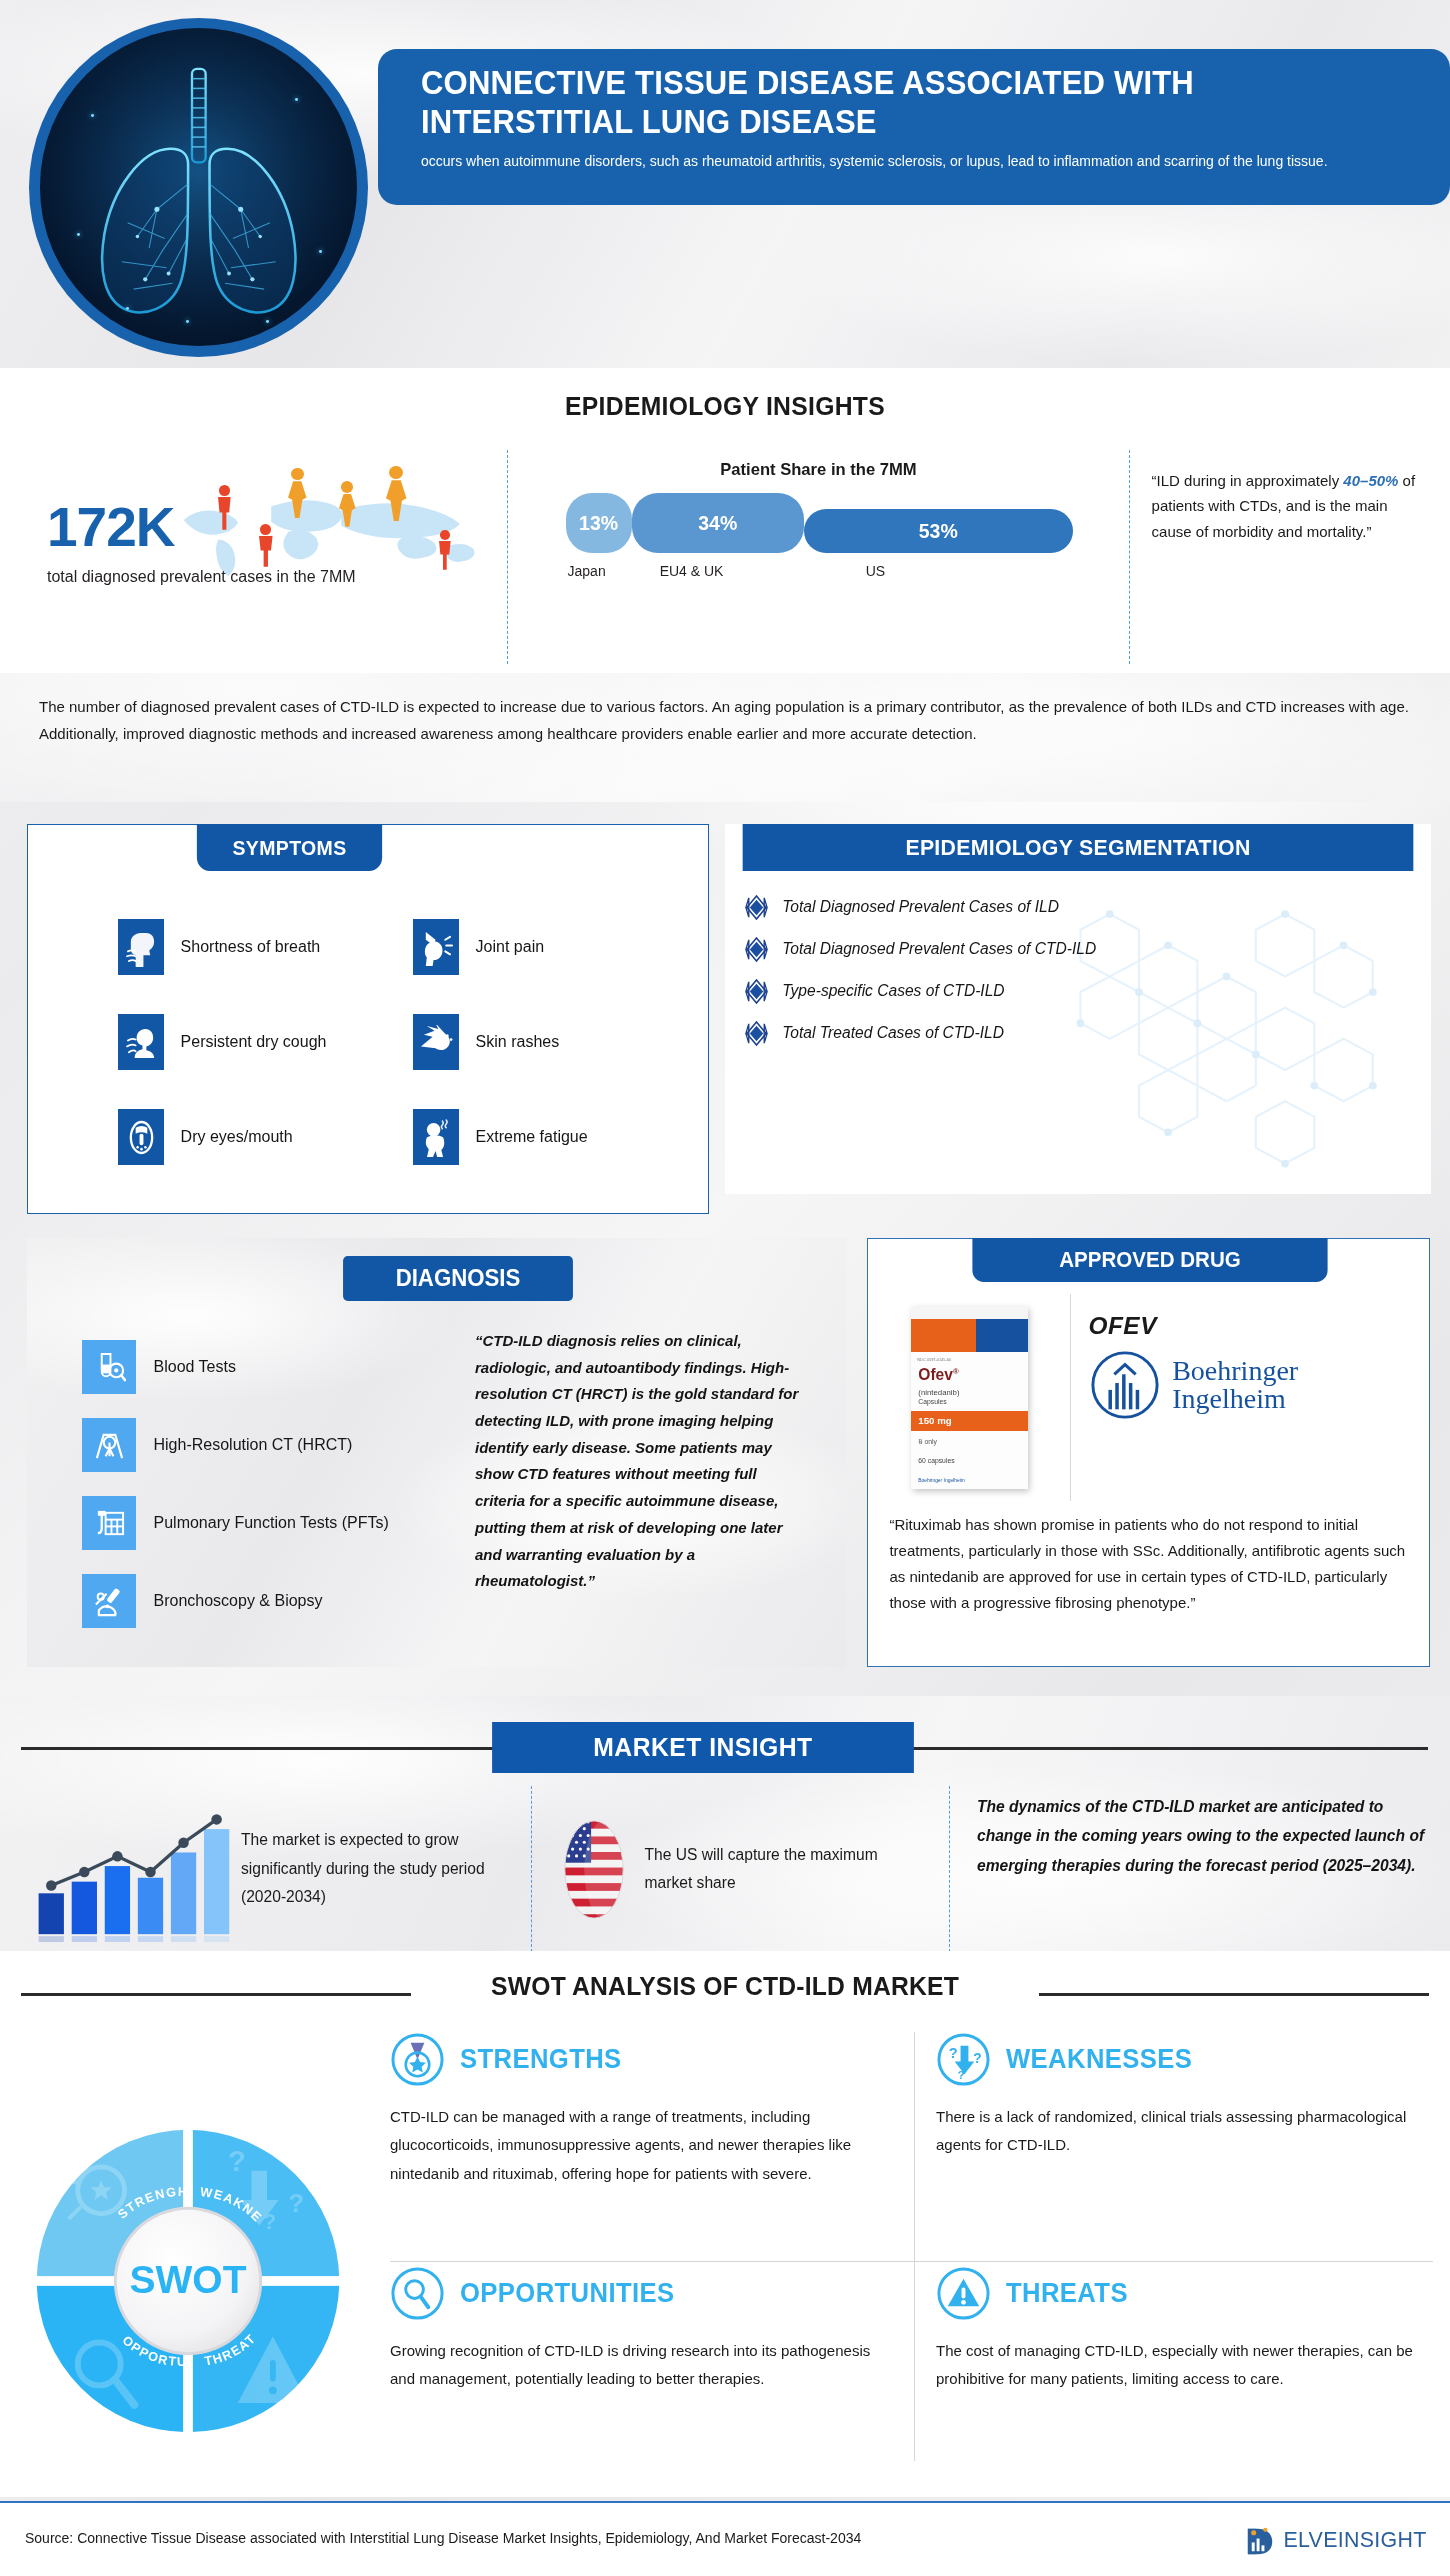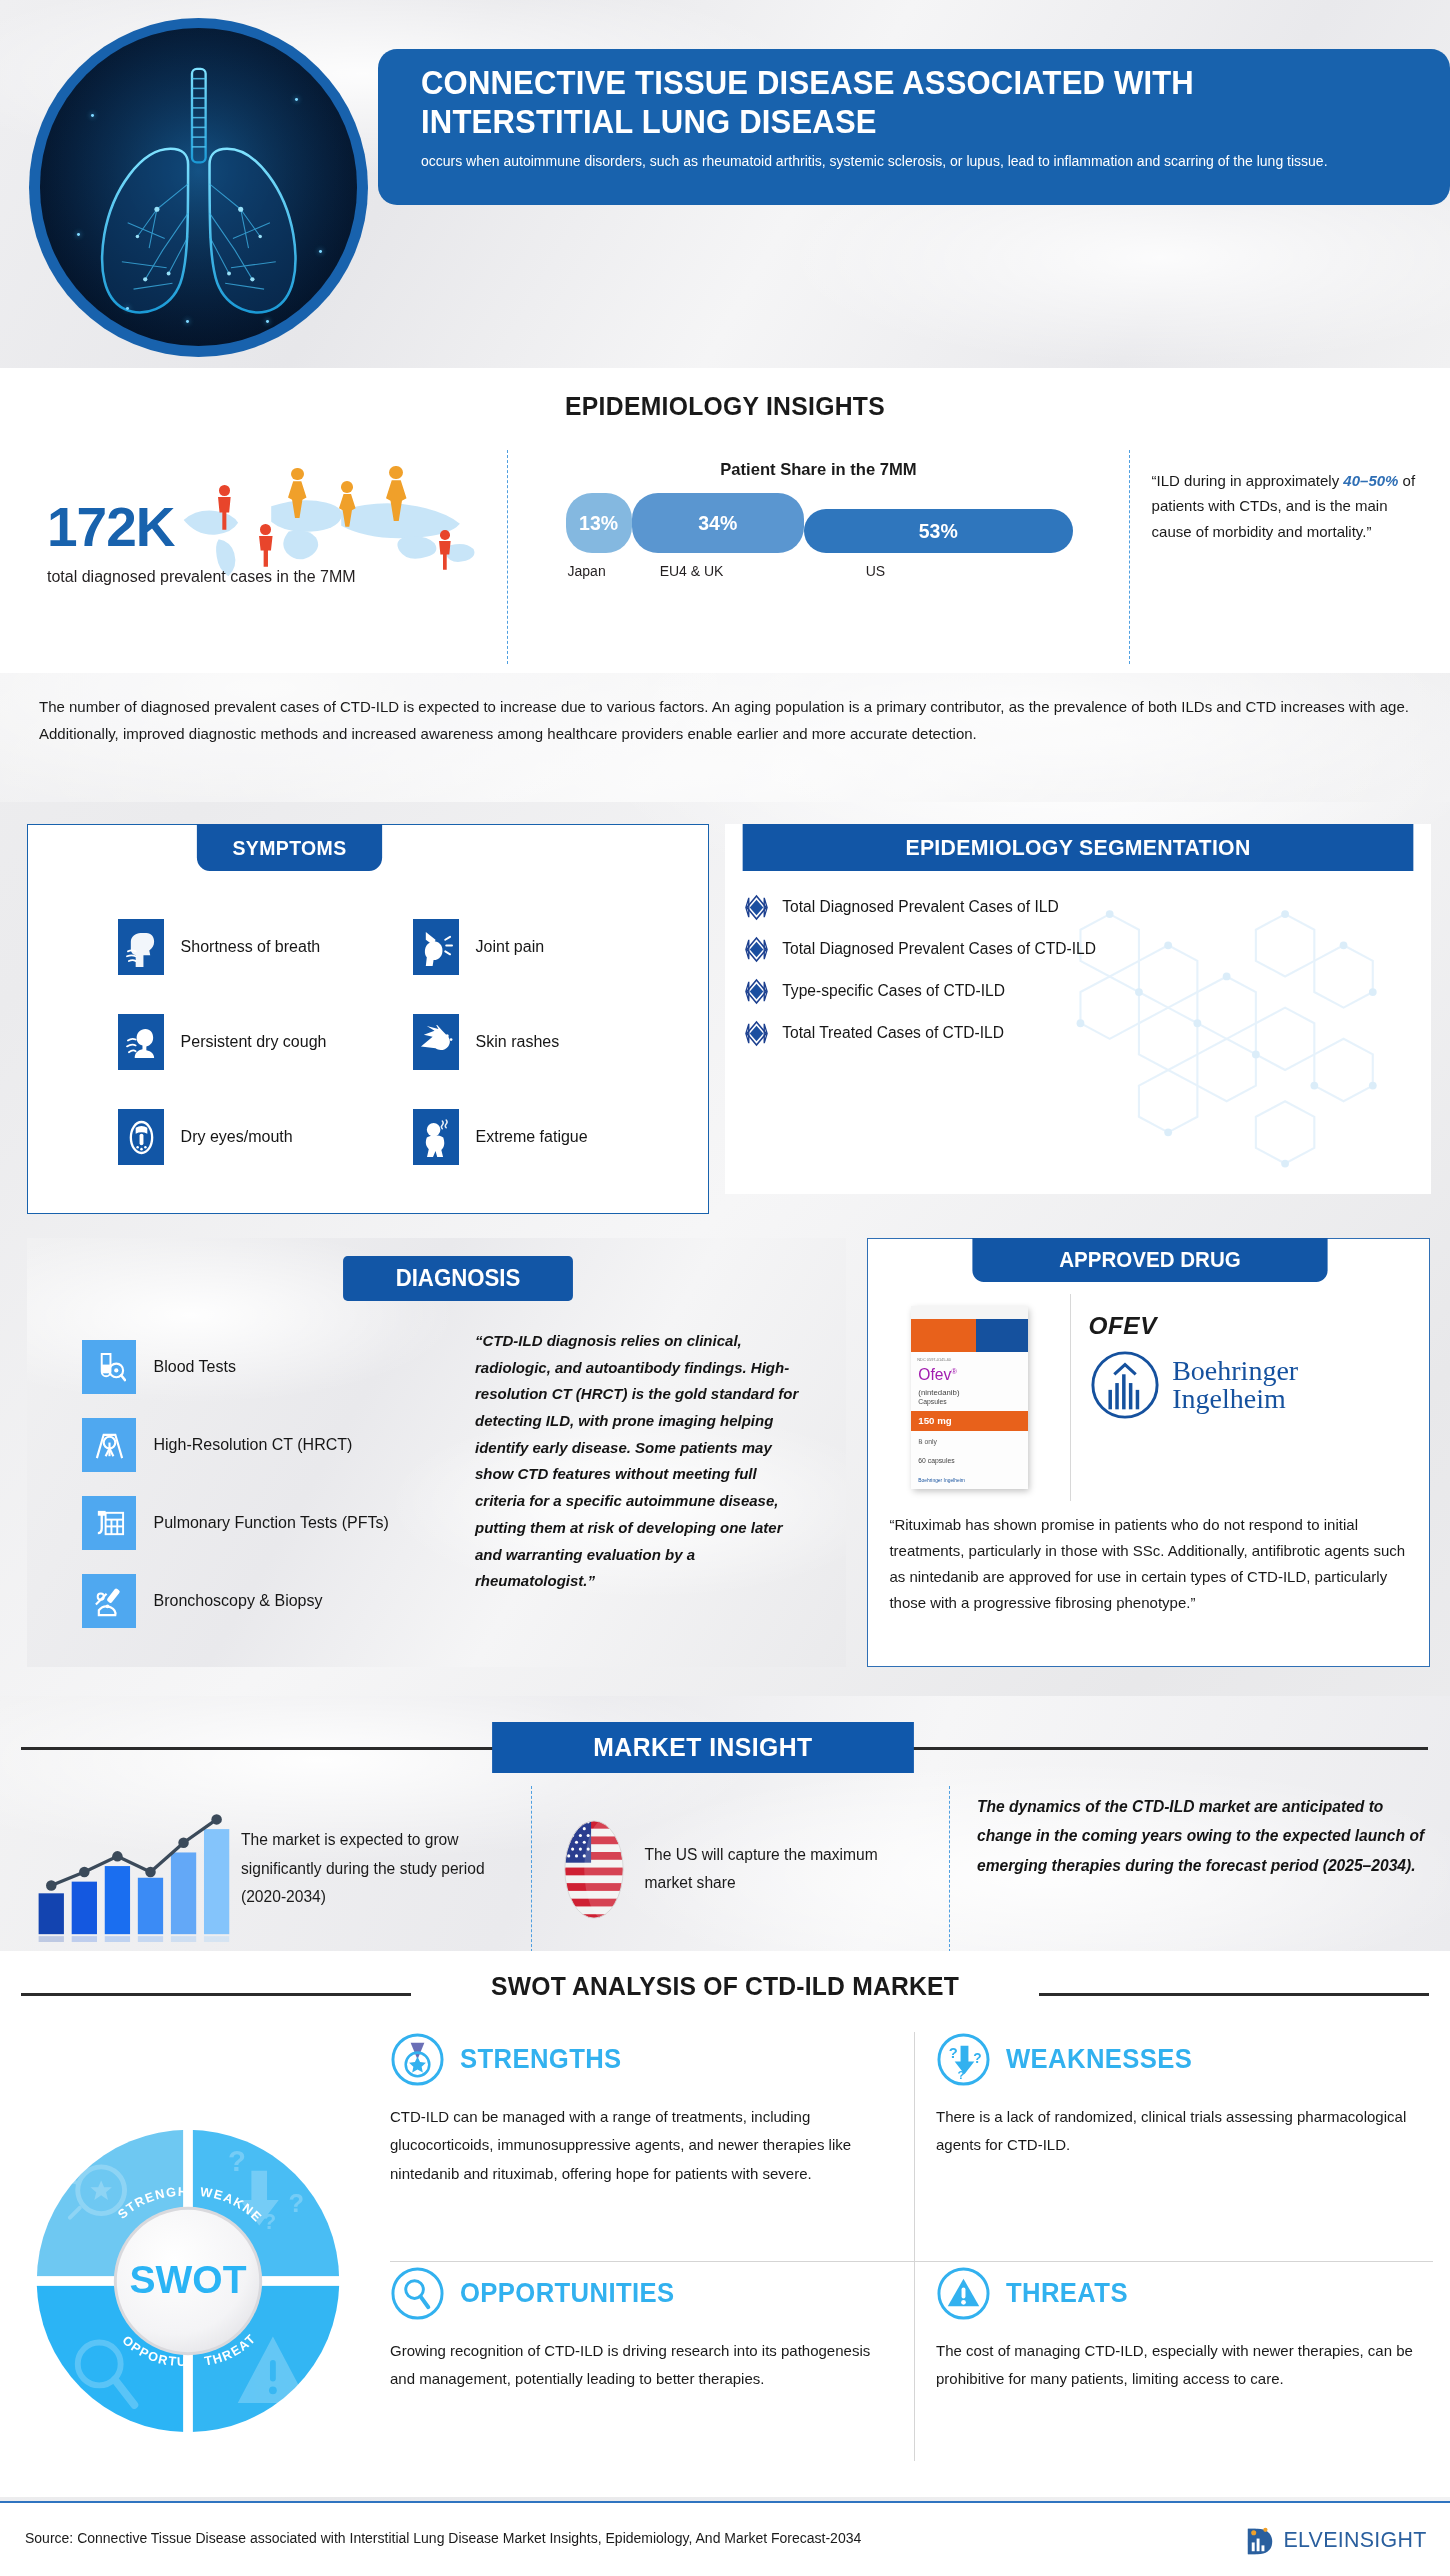--- a/index.html
+++ b/index.html
@@ -74,21 +74,21 @@
               grid-row-gap:39px; padding-left:90px; }
   .sym-item { display:flex; align-items:center; gap:16.6px; }
   .sym-ico { width:46px; height:56px; background:#1256a6; display:flex; align-items:center; justify-content:center; flex:0 0 auto;}
   .sym-lbl { font-size:16px; color:#161616; }
 
   #segmentation { position:absolute; left:725px; top:824px; width:706px; height:370px; background:#fff; overflow:hidden; }
   #seg-hdr { position:absolute; left:0; top:0; width:706px; height:47px; background:#1256a6; color:#fff; font-weight:bold;
              font-size:22.4px; display:flex; align-items:center; justify-content:center; transform:scaleX(.95); letter-spacing:0.3px;}
   #hexbg { position:absolute; right:-9.7px; top:47px; width:419px; height:322px; opacity:.5; }
   #seg-list { position:absolute; left:17.5px; top:62px; width:682px; }
-  .seg-item { display:flex; align-items:center; gap:12.7px; height:42px; }
+  .seg-item { display:flex; align-items:center; gap:12.7px; height:42px;font-style:italic; }
   .seg-lbl { font-size:15.6px; color:#161616; }
 
   
   #diagnosis { position:absolute; left:27px; top:1238px; width:819px; height:429px; }
   #dx-bg { position:absolute; inset:0;
     background:
       radial-gradient(ellipse 409px 136px at 20% 18%, rgba(255,255,255,.95), rgba(238,238,240,0) 65%),
       radial-gradient(ellipse 390px 146px at 75% 62%, rgba(255,255,255,.9), rgba(234,234,237,0) 65%),
       linear-gradient(120deg,#f1f1f2,#e9e9ec 40%,#f5f5f6 65%,#eaeaec 100%);}
   #dx-hdr { position:absolute; left:310px; top:17.5px; width:242px; height:45px; background:#1256a6; color:#fff;
@@ -112,21 +112,21 @@
   #bi-logo { display:flex; align-items:center; gap:11.7px; margin-top:9.7px; }
   #bi-text { font-family:"Liberation Serif", serif; color:#15519e; font-size:28px; line-height:1.02; }
   #drug-quote { position:absolute; left:21.4px; top:273px; width:524px; font-size:15px; line-height:1.73; }
 
   
   .pbox{ width:117px; height:183px; position:relative; box-shadow:1.9px 2.9px 6.8px rgba(0,0,0,.25); background:#fdfdfd;}
   .pb-top{ position:absolute; top:0; left:0; right:0; height:12.7px; background:#f5f5f5;}
   .pb-o1{ position:absolute; top:12.7px; left:0; width:56%; height:33px; background:#e8611b;}
   .pb-o2{ position:absolute; top:12.7px; left:56%; right:0; height:33px; background:#15519e;}
   .pb-code{ position:absolute; top:51px; left:6.8px; font-size:3.9px; color:#777;}
-  .pb-name{ position:absolute; top:60px; left:7.8px; font-size:15.6px; font-weight:normal; color:#a21caf;}
+  .pb-name{ position:absolute; top:60px; left:7.8px; font-size:15.6px; font-weight:bold; color:#7f1d1d;}
   .pb-gen{ position:absolute; top:82px; left:7.8px; font-size:7.8px; color:#444;}
   .pb-cap{ position:absolute; top:92px; left:7.8px; font-size:6.8px; color:#444;}
   .pb-dose{ position:absolute; top:105px; left:0; right:0; height:19.5px; background:#e8611b; color:#fff;
             font-size:9.7px; font-weight:bold; display:flex; align-items:center; padding-left:7.8px;}
   .pb-rx{ position:absolute; top:131px; left:7.8px; font-size:6.8px; color:#555;}
   .pb-60{ position:absolute; bottom:25px; left:7.8px; font-size:6.8px; color:#444;}
   .pb-logo{ position:absolute; bottom:5.8px; left:7.8px; font-size:4.9px; color:#15519e;}
 
   
   #market { position:absolute; left:0; top:1696px; width:1450px; height:255px; }

